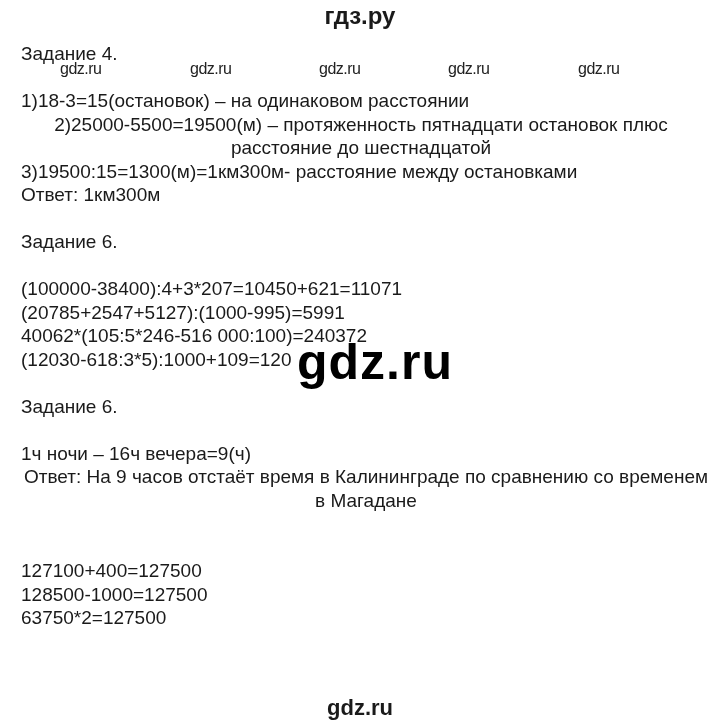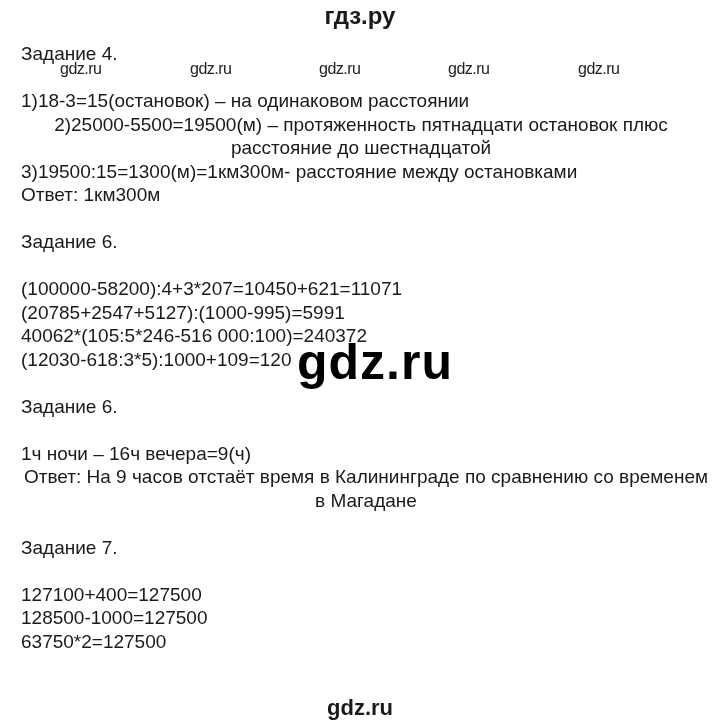--- a/index.html
+++ b/index.html
@@ -46,31 +46,30 @@
 <div class="doc">
   <div class="line">Задание 4.</div>
   <div class="gap"></div>
   <div class="line">1)18-3=15(остановок) – на одинаковом расстоянии</div>
   <div class="wrap" style="width:680px">2)25000-5500=19500(м) – протяженность пятнадцати остановок плюс расстояние до шестнадцатой</div>
   <div class="line">3)19500:15=1300(м)=1км300м- расстояние между остановками</div>
   <div class="line">Ответ: 1км300м</div>
   <div class="gap"></div>
   <div class="line">Задание 6.</div>
   <div class="gap"></div>
-  <div class="line">(100000-58200):4+3*207=10450+621=11071</div>
+  <div class="line">(100000-38400):4+3*207=10450+621=11071</div>
   <div class="line">(20785+2547+5127):(1000-995)=5991</div>
   <div class="line">40062*(105:5*246-516 000:100)=240372</div>
   <div class="line">(12030-618:3*5):1000+109=120</div>
   <div class="gap"></div>
   <div class="line">Задание 6.</div>
   <div class="gap"></div>
   <div class="line">1ч ночи – 16ч вечера=9(ч)</div>
   <div class="wrap" style="width:690px">Ответ: На 9 часов отстаёт время в Калининграде по сравнению со временем в Магадане</div>
   <div class="gap"></div>
-  <div class="line">Задание 7.</div>
   <div class="gap"></div>
   <div class="line">127100+400=127500</div>
   <div class="line">128500-1000=127500</div>
   <div class="line">63750*2=127500</div>
 </div>
 
 <div class="big-wm">gdz.ru</div>
 
 <div class="footer">gdz.ru</div>
 

